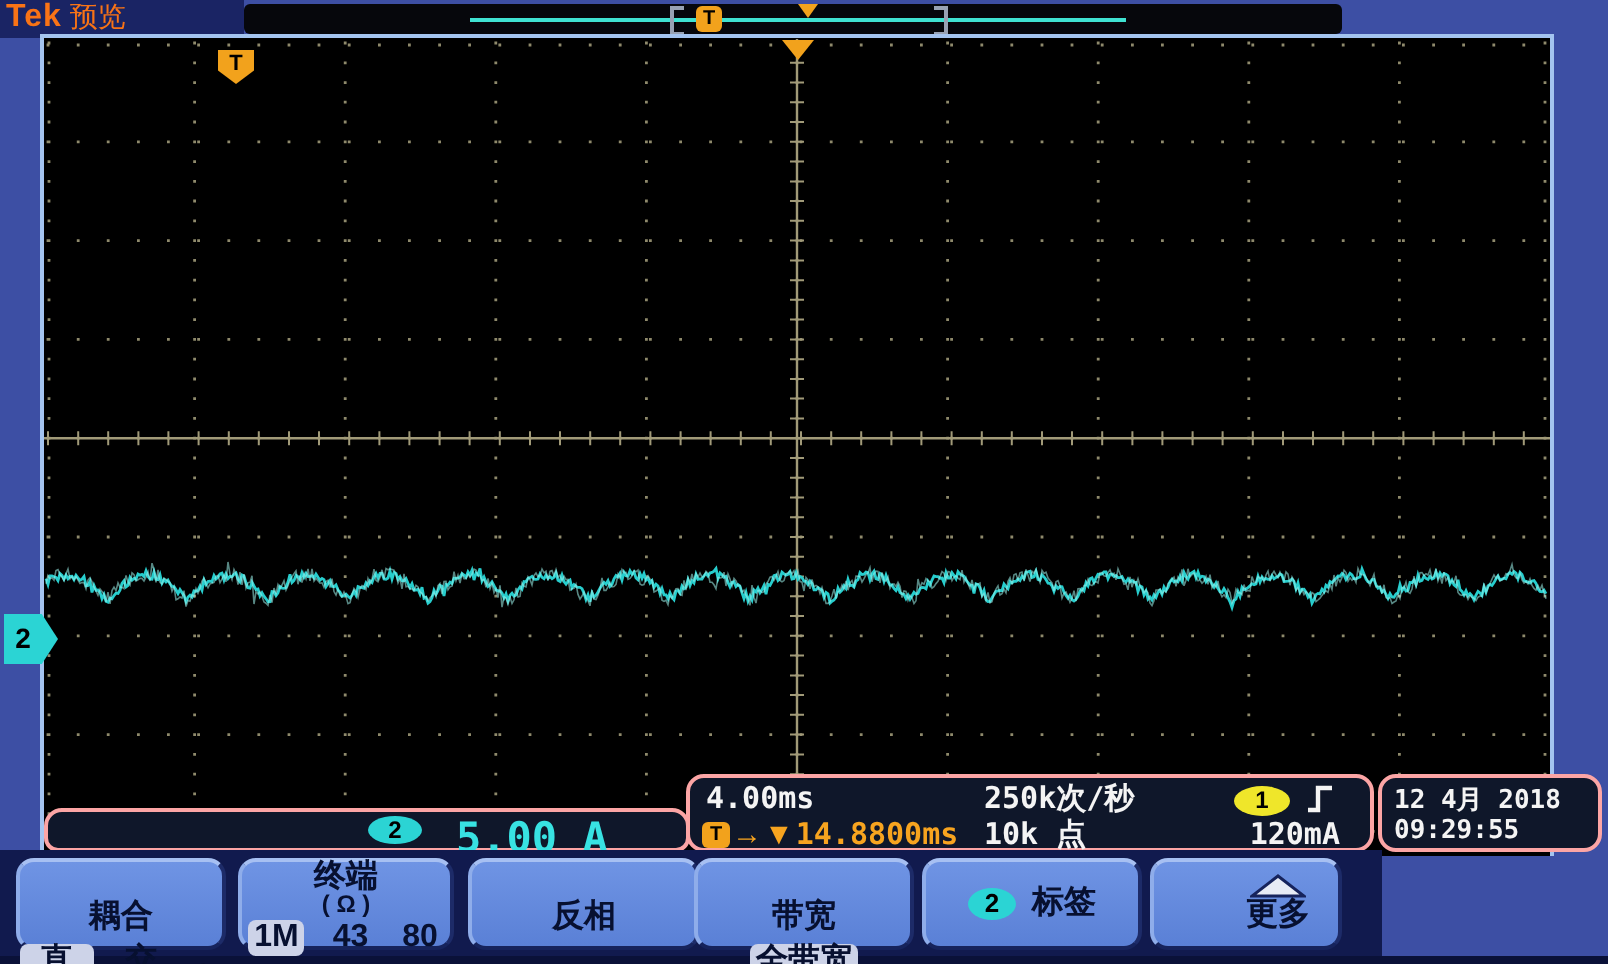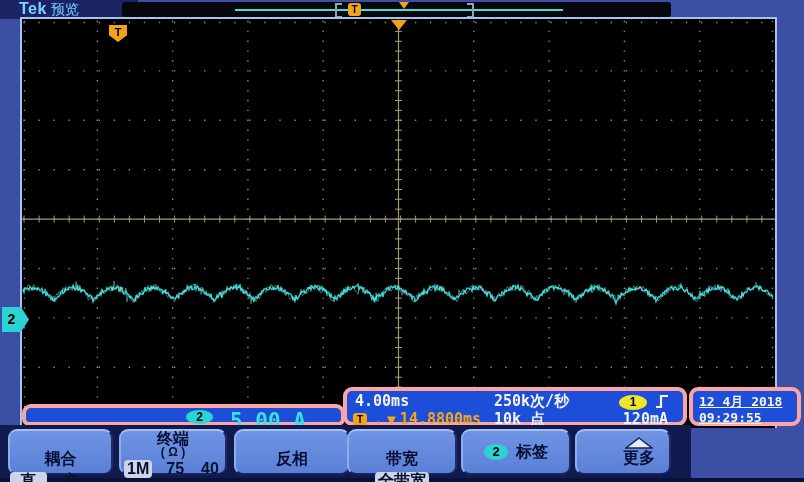--- a/index.html
+++ b/index.html
@@ -1,21 +1,21 @@
 <!DOCTYPE html>
 <html><head>
 <meta charset="utf-8">
 <style>
   html,body{margin:0;padding:0;}
   #screen{position:relative;width:804px;height:482px;background:#3d4fa4;overflow:hidden;
     font-family:"Liberation Sans",sans-serif;-webkit-font-smoothing:none;}
   .abs{position:absolute;}
   .mono{font-family:"DejaVu Sans Mono",monospace;}
   
-  #titlebar{left:0;top:0;width:122px;height:19px;background:#1a2464;color:#7dd3fc;white-space:nowrap;padding-left:16px;}
+  #titlebar{left:0;top:0;width:122px;height:19px;background:#1a2464;color:#f97316;white-space:nowrap;}
   #brand{font-weight:bold;font-size:16px;margin-left:3px;letter-spacing:.5px;}
   #mode{font-size:14px;margin-left:4px;}
   #overviewbar{left:122px;top:2px;width:549px;height:15px;background:#06070c;border-radius:3px;}
   #rec-line{left:113px;top:7px;width:328px;height:2px;background:#3fe2d2;}
   .brk{top:1px;width:5px;height:11px;}
   .brk-l{left:213px;border:2px solid #98a2b4;border-right:none;}
   .brk-r{left:345px;border:2px solid #98a2b4;border-left:none;}
   #ov-tbadge{left:226px;top:1px;width:13px;height:13px;background:#f2a21c;border-radius:3px;
     color:#000;font-size:10px;font-weight:bold;text-align:center;line-height:13px;}
   #ov-expand{left:277px;top:0;width:0;height:0;border-left:5px solid transparent;
@@ -27,37 +27,37 @@
   #trig-top-tri{left:391px;top:20px;width:0;height:0;border-left:8px solid transparent;
     border-right:8px solid transparent;border-top:10px solid #f2a21c;}
   #trig-shield{left:109px;top:25px;width:18px;height:17px;background:#f2a21c;
     clip-path:polygon(0 0,100% 0,100% 60%,50% 100%,0 60%);
     color:#000;font-weight:bold;font-size:11px;text-align:center;line-height:14px;}
   #ch2-marker{left:2px;top:307px;width:27px;height:25px;background:#2bd4d4;
     clip-path:polygon(0 0,70% 0,100% 50%,70% 100%,0 100%);
     color:#000;font-weight:bold;font-size:14px;}
   #ch2-marker span{display:block;width:19px;text-align:center;line-height:24px;}
   
-  .robox{background:#1d4ed8;border:4px solid #fca5a5;border-radius:9px;box-sizing:border-box;}
+  .robox{background:#0f172a;border:2px solid #fca5a5;border-radius:9px;box-sizing:border-box;}
   #ch2box{left:22px;top:404px;width:323px;height:22px;border-radius:9px 9px 7px 7px;}
   #trigbox{left:343px;top:387px;width:344px;height:39px;}
   #datebox{left:689px;top:387px;width:112px;height:39px;}
   .badge{border-radius:50%;color:#000;font-weight:bold;text-align:center;}
   #ch2box .badge{left:160px;top:2px;width:27px;height:14px;font-size:12px;line-height:14px;background:#2bd4d4;}
   #ch2-scale{left:204px;top:1px;color:#38e2e2;font-weight:bold;font-size:21px;}
   .wtxt{color:#f4f4f4;font-weight:bold;font-size:15px;white-space:nowrap;}
   .otxt{color:#f7a41f;font-weight:bold;font-size:15px;white-space:nowrap;}
   #tb-time{left:8px;top:1px;}  #tb-rate{left:147px;top:1px;}
   #trig-src{left:272px;top:4px;width:28px;height:15px;font-size:12px;line-height:15px;background:#efe62a;}
   #trig-slope{left:308px;top:2px;}
   #trig-delay{left:6px;top:19px;display:flex;align-items:center;gap:1px;}
   #trig-tbadge{width:14px;height:13px;background:#f2a21c;border-radius:3px;color:#000;
     font-size:10px;font-weight:bold;text-align:center;line-height:13px;display:inline-block;}
   #tb-rec{left:147px;top:19px;}  #tb-level{right:15px;top:19px;}
-  #datebox .wtxt{font-size:13px;text-decoration:underline;}
+  #datebox .wtxt{font-size:13px;}
   #date-line{left:6px;top:2px;} #time-line{left:6px;top:19px;}
   
   #menupanel{left:0;top:425px;width:691px;height:57px;background:#111a4e;}
   #bottomstrip{left:0;top:478px;width:804px;height:4px;background:#0a1138;}
   .softbtn{top:429px;height:46px;border-radius:9px;background:linear-gradient(180deg,#6f94e4,#5a80d6);
     border-top:2px solid #a7c0f2;border-left:2px solid #8fadea;
     border-right:2px solid #1d2b68;border-bottom:2px solid #16235c;
     box-sizing:border-box;color:#071030;text-align:center;}
   .btn-title{font-size:16px;font-weight:bold;line-height:17px;margin-top:19px;}
   .btn-sub{font-size:12px;font-weight:bold;line-height:12px;}
@@ -152,22 +152,22 @@
             </g>
           </svg></span>
     </div>
   </div>
 
   <div class="abs softbtn" style="left:119px;width:108px;">
     <div class="btn-title" style="margin-top:0;line-height:15px;">终端</div>
     <div class="btn-sub">( Ω )</div>
     <div class="optrow" style="margin-top:2px;gap:11px;">
       <span class="chip sel">1M</span>
-      <span class="chip">75</span>
-      <span class="chip">40</span>
+      <span class="chip">43</span>
+      <span class="chip">80</span>
     </div>
   </div>
 
   <div class="abs softbtn" style="left:234px;width:116px;">
     <div class="btn-title">反相</div>
   </div>
 
   <div class="abs softbtn" style="left:347px;width:110px;">
     <div class="btn-title">带宽</div>
     <div class="optrow">

